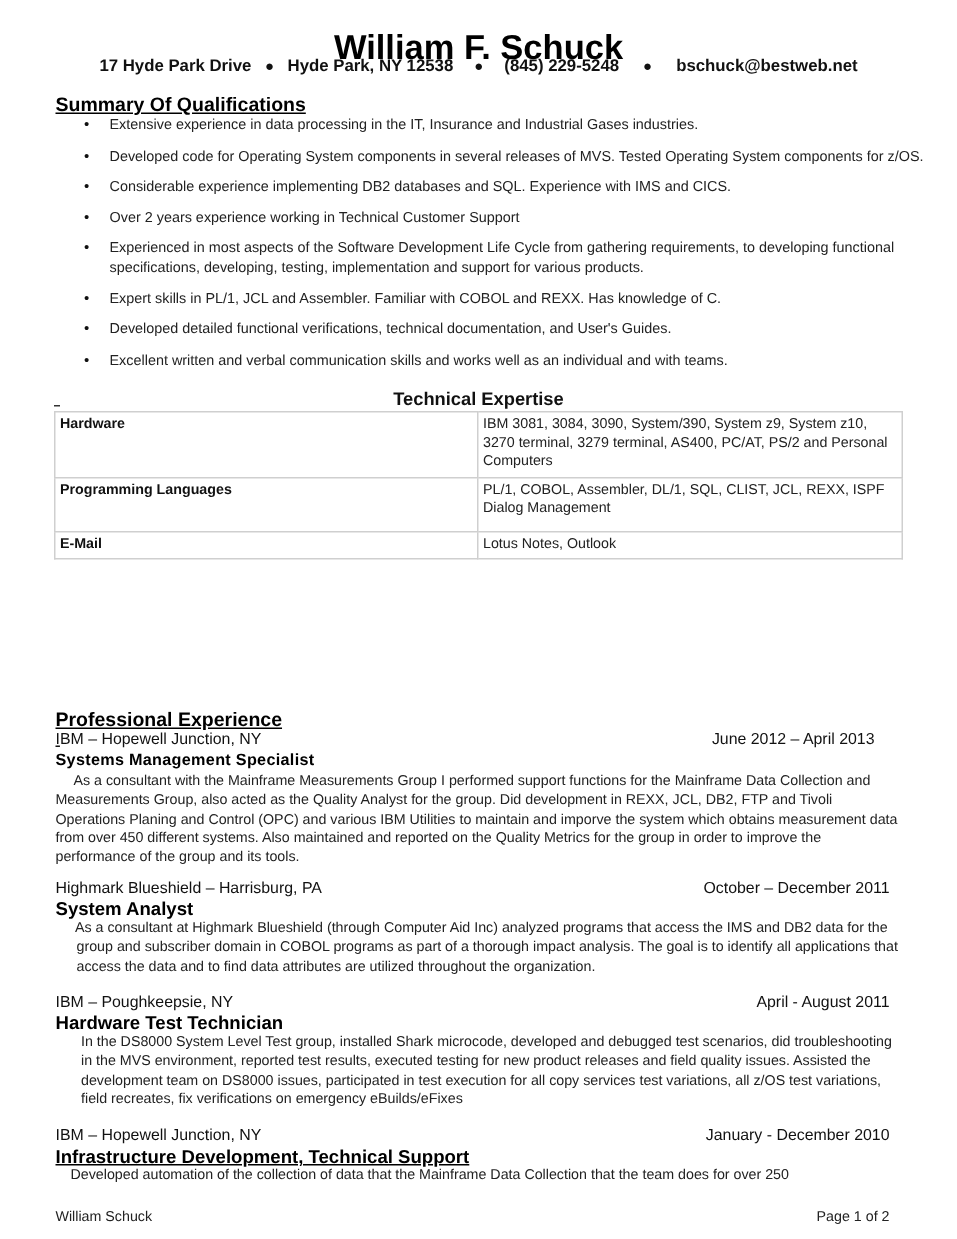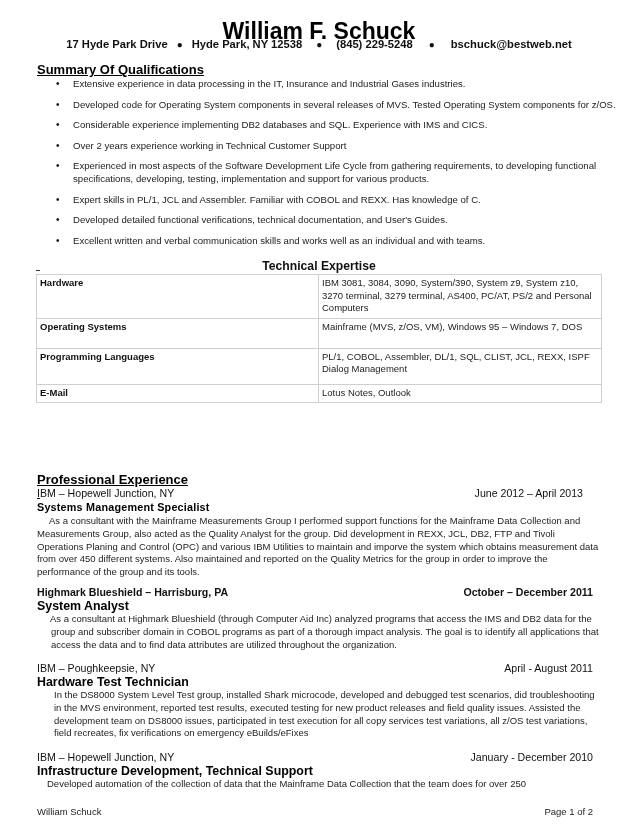--- a/index.html
+++ b/index.html
@@ -71,61 +71,57 @@
 </ul>
 
 <div class="abs dash"></div>
 <div class="abs tech-title">Technical Expertise</div>
 <table class="tech">
   <tbody>
       <tr style="height:41px;margin-top:34px;">
     <td class="k">Hardware</td>
     <td> IBM 3081, 3084, 3090, System/390, System z9, System z10, 3270 terminal, 3279 terminal, AS400, PC/AT, PS/2  and Personal Computers</td>
   </tr>
-  <tr style="height:30px;">
-    <td class="k">Operating Systems</td>
-    <td> Mainframe (MVS, z/OS, VM), Windows 95 – Windows 7, DOS</td>
-  </tr>
   <tr style="height:36px;">
     <td class="k">Programming Languages</td>
     <td> PL/1, COBOL, Assembler, DL/1, SQL, CLIST, JCL, REXX, ISPF Dialog Management</td>
   </tr>
   <tr style="height:18px;">
     <td class="k">E-Mail</td>
     <td>Lotus Notes, Outlook</td>
   </tr>
 </tbody>
   </table>
 
 <div class="abs section-title" style="left:37px; top:472px;">Professional Experience</div>
 
 <div class="abs job-head" style="top:487px;">
   <span><span class="u">I</span><span>BM – Hopewell Junction, NY</span></span>
   <span style="padding-right:10px;">June 2012 – April 2013</span>
 </div>
 <div class="abs job-title small" style="top:501px;">Systems Management Specialist</div>
 <div class="abs job-desc" style="left:37px; width:562px; top:515px; text-indent:12px;">As a consultant with the Mainframe Measurements Group I performed support functions for the Mainframe Data Collection and Measurements Group, also acted as the Quality Analyst for the group. Did development in REXX, JCL, DB2,  FTP and Tivoli Operations Planing and Control (OPC) and various IBM Utilities to maintain and imporve the system which obtains measurement data from over 450 different systems.  Also maintained and reported on the Quality Metrics for the group in order to improve the performance of the group and its tools.</div>
 
-<div class="abs job-head" style="top:586px;font-weight:bold;">
+<div class="abs job-head" style="top:586px;">
   <span>Highmark Blueshield – Harrisburg, PA</span>
   <span>October – December 2011</span>
 </div>
 <div class="abs job-title" style="top:599px;">System Analyst</div>
 <div class="abs job-desc" style="left:51px; width:550px; top:613px; text-indent:-1px;">As a consultant at Highmark Blueshield (through Computer Aid Inc) analyzed programs that access the IMS and DB2 data for the group and subscriber domain in COBOL programs as part of a thorough impact analysis.  The goal is to identify all  applications that access the data and to find data attributes are utilized throughout the  organization.</div>
 
 <div class="abs job-head" style="top:662px;">
   <span>IBM – Poughkeepsie, NY</span>
   <span>April  -  August 2011</span>
 </div>
 <div class="abs job-title" style="top:675px;">Hardware Test Technician</div>
 <div class="abs job-desc" style="left:54px; width:548px; top:689px;">In the DS8000 System Level Test group, installed Shark microcode, developed and debugged test scenarios, did troubleshooting in the MVS environment, reported test results, executed testing for new product releases and field quality issues.  Assisted the development team on DS8000 issues, participated in test execution for all copy services test variations, all z/OS  test variations, field recreates, fix verifications on emergency eBuilds/eFixes</div>
 
 <div class="abs job-head" style="top:751px;">
   <span>IBM – Hopewell Junction, NY</span>
   <span>January - December  2010</span>
 </div>
-<div class="abs job-title" style="top:764px;">Infrastructure Development, Technical Support</div>
+<div class="abs job-title" style="top:764px;text-decoration:underline;">Infrastructure Development, Technical Support</div>
 <div class="abs job-desc" style="left:47px; width:560px; top:778px;">Developed automation of the collection of data that the Mainframe Data Collection that the team does for over 250</div>
 
 <div class="abs footer">
   <span>William Schuck</span>
   <span>Page 1 of 2</span>
 </div>
 
 </body></html>

